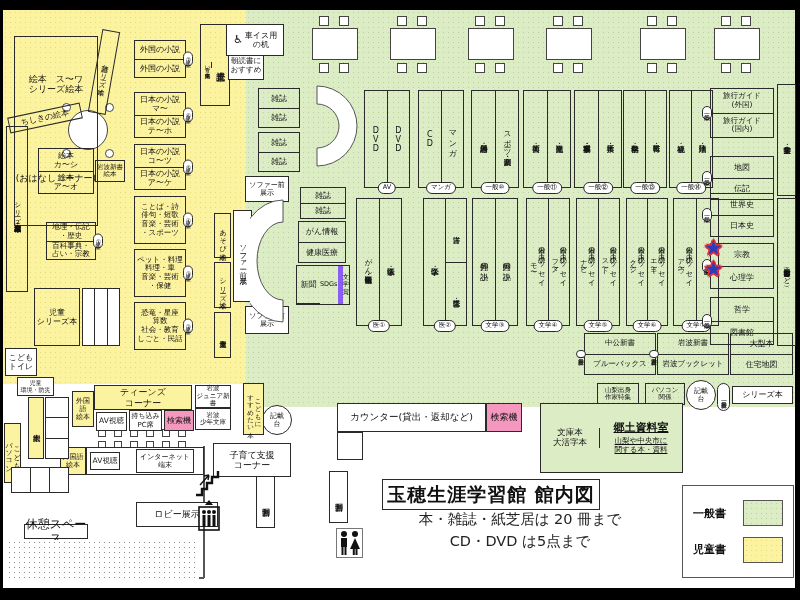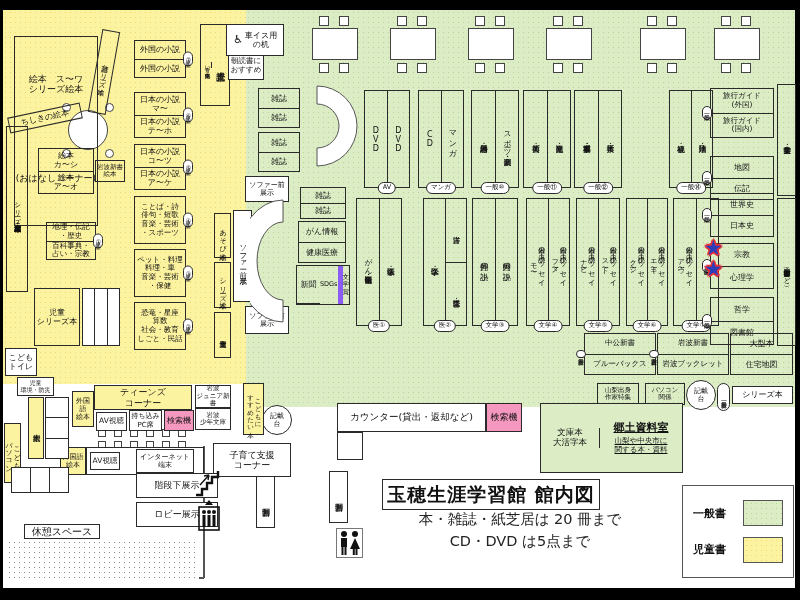--- a/index.html
+++ b/index.html
@@ -285,20 +285,27 @@
       </div>
       <div class="tagb txt">一般⑪</div>
     </div>
     <div class="it k-vshelf" style="left: 574px; top: 90px; width: 48px; height: 98px; font-size: 7.5px;">
       <div class="cols">
         <div class="vcol txt">手芸・料理・家事</div>
         <div class="vcol txt">技術・工業</div>
       </div>
       <div class="tagb txt">一般⑫</div>
     </div>
+    <div class="it k-vshelf" style="left: 623px; top: 90px; width: 44px; height: 98px; font-size: 7.5px;">
+      <div class="cols">
+        <div class="vcol txt">数学・自然科学</div>
+        <div class="vcol txt">民俗・教育</div>
+      </div>
+      <div class="tagb txt">一般⑬</div>
+    </div>
     <div class="it k-vshelf" style="left: 669px; top: 90px; width: 44px; height: 98px; font-size: 7.5px;">
       <div class="cols">
         <div class="vcol txt">税金・福祉</div>
         <div class="vcol txt">政治・法律</div>
       </div>
       <div class="tagb txt">一般⑭</div>
     </div>
     <div class="it k-htag tagL" style="left: 710px; top: 88px; width: 64px; height: 50px; font-size: 7.5px;">
       <div class="cell txt">旅行ガイド
 (外国)</div>
@@ -453,23 +460,22 @@
       <div class="pcell"></div>
       <div class="pcell"></div>
     </div>
     <div class="it k-vlabel ybox txt vert" style="left: 4px; top: 423px; width: 17px; height: 60px; font-size: 7px;">こども
 パソコン</div>
     <div class="it k-plain dirR wbox" style="left: 11px; top: 467px; width: 58px; height: 26px; font-size: 8px; align-items: stretch;">
       <div class="pcell"></div>
       <div class="pcell"></div>
       <div class="pcell"></div>
     </div>
-    <div class="it k-label wbox txt" style="left: 24px; top: 524px; width: 76px; height: 15px; font-size: 10px;">休憩スペース</div>
+    <div class="it k-label wbox txt" style="left: 24px; top: 524px; width: 64px; height: 15px; font-size: 12px;">休憩スペース</div>
     <div class="it k-plain gdots nobd" style="left: 7px; top: 540px; width: 192px; height: 42px; font-size: 8px; align-items: stretch;"></div>
-    <div class="it k-label wbox txt" style="left: 136px; top: 473px; width: 82px; height: 25px; font-size: 9px;">階段下展示</div>
     <div class="it k-label wbox txt" style="left: 136px; top: 502px; width: 82px; height: 25px; font-size: 9px;">ロビー展示</div>
     <div class="it k-vlabel wbox txt vert" style="left: 256px; top: 476px; width: 19px; height: 52px; font-size: 8px;">新刊図書</div>
     <div class="it k-vlabel wbox txt vert" style="left: 329px; top: 471px; width: 19px; height: 52px; font-size: 8px;">新刊図書</div>
     <div class="furn" style="left: 312px; top: 28px; width: 46px; height: 32px;"></div>
     <div class="furn" style="left: 319px; top: 16px; width: 10px; height: 10px;"></div>
     <div class="furn" style="left: 339px; top: 16px; width: 10px; height: 10px;"></div>
     <div class="furn" style="left: 319px; top: 63px; width: 10px; height: 10px;"></div>
     <div class="furn" style="left: 339px; top: 63px; width: 10px; height: 10px;"></div>
     <div class="furn" style="left: 390px; top: 28px; width: 46px; height: 32px;"></div>
     <div class="furn" style="left: 397px; top: 16px; width: 10px; height: 10px;"></div>

